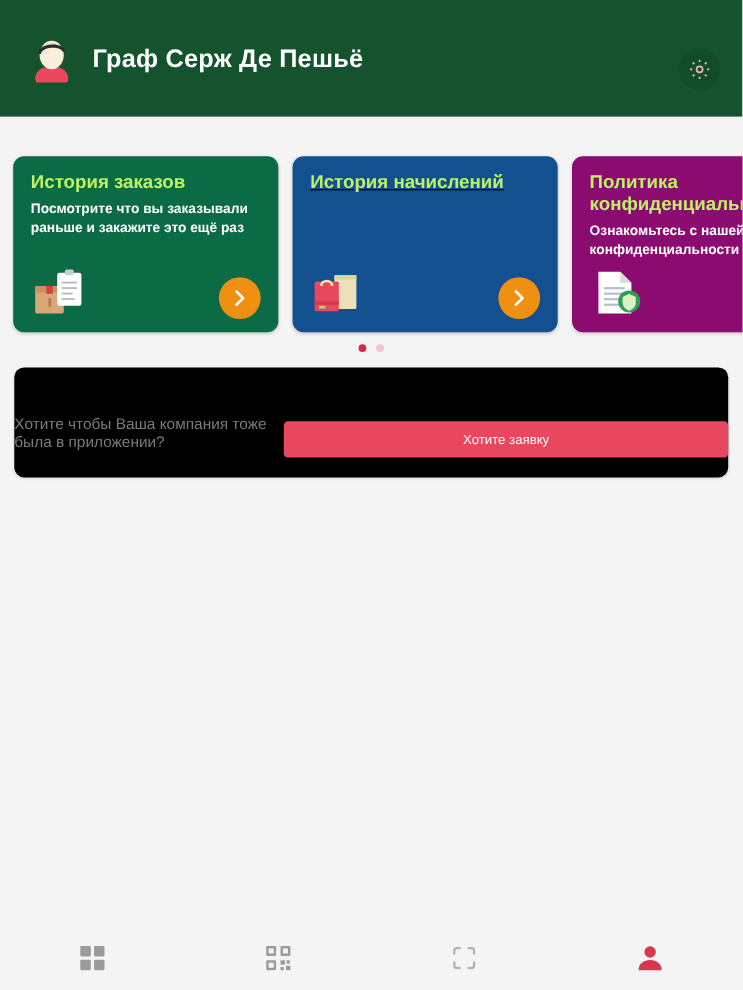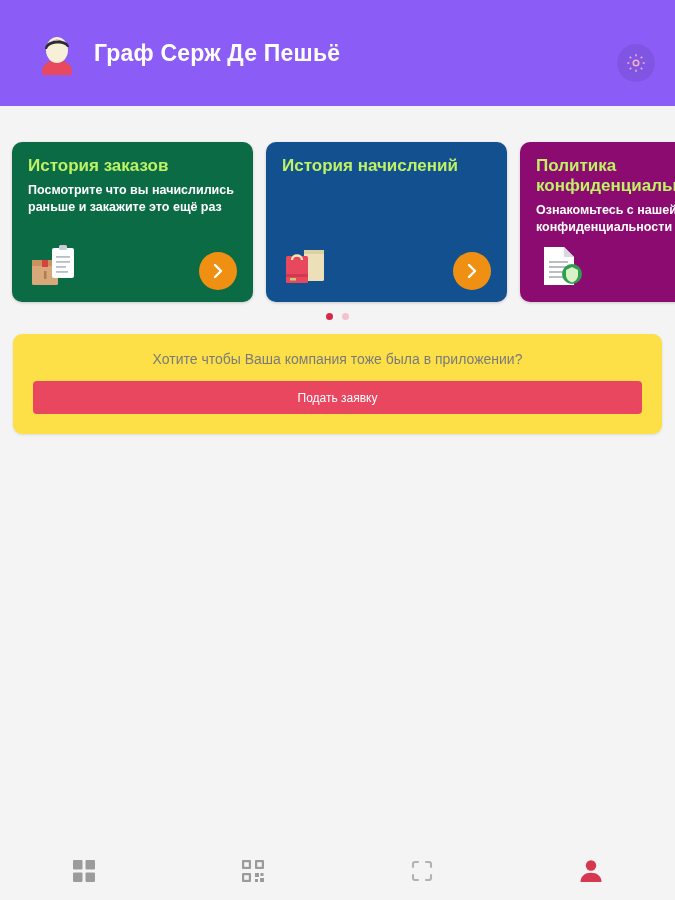--- a/index.html
+++ b/index.html
@@ -7,23 +7,23 @@
     width:675px; height:900px;
     background:#f4f4f4;
     font-family:"Liberation Sans", sans-serif;
     overflow:hidden;
   }
   #app { position:relative; width:675px; height:900px; background:#f4f4f4; }
 
   
   .header {
     position:absolute; top:0; left:0; width:675px; height:106px;
-    background:#8b5cf6;
+    background:#14532d;
     display:flex; align-items:center;
-    padding:0 36px;
+    padding:0 26px;
   }
   .avatar { width:42px; height:44px; position:relative; flex:0 0 auto; margin-right:16px; }
   .avatar svg { display:block; width:100%; height:100%; }
   .header-title {
     color:#ffffff; font-size:23px; font-weight:700; letter-spacing:.2px;
     white-space:nowrap;
   }
   .gear-btn {
     position:absolute; right:20px; top:44px;
     width:38px; height:38px; border-radius:50%;
@@ -39,21 +39,21 @@
   }
   .card {
     position:relative; flex:0 0 auto;
     width:241px; height:160px;
     border-radius:10px;
     padding:14px 16px 0 16px;
     overflow:hidden;
     box-shadow:0 1px 3px rgba(0,0,0,0.18);
   }
   .card.green  { background:#0b6b45; }
-  .card.blue   { background:#12508f; }
+  .card.blue   { background:#12508f;text-decoration:underline; }
   .card.purple { background:#8b0b70; }
   .card-title {
     color:#bef264; font-size:17px; font-weight:700; line-height:1.18;
     margin-bottom:6px;
   }
   .card-desc {
     color:#ffffff; font-size:12.5px; font-weight:700; line-height:1.35;
     width:215px;
   }
   .card-icon {
@@ -74,23 +74,23 @@
     position:absolute; top:313px; left:0; width:675px;
     display:flex; justify-content:center; gap:9px;
   }
   .dot { width:7px; height:7px; border-radius:50%; background:#f2c3cc; }
   .dot.active { background:#d6294a; }
 
   
   .promo {
     position:absolute; top:334px; left:13px;
     width:649px; height:100px;
-    background:#fde047; border-radius:9px;
+    background:#000000; border-radius:9px;
     box-shadow:0 1px 3px rgba(0,0,0,0.10);
-    display:flex; flex-direction:column; align-items:center;
+    display:flex; flex-direction:row; align-items:center;
     padding-top:17px;
   }
   .promo-text { color:#7a7a7a; font-size:14px; }
   .promo-btn {
     margin-top:14px; width:609px; height:33px;
     background:#e8475f; border:none; border-radius:4px;
     color:#ffffff; font-size:12px;
     font-family:"Liberation Sans", sans-serif;
     display:flex; align-items:center; justify-content:center;
     cursor:pointer;
@@ -128,21 +128,21 @@
         <circle cx="12" cy="12" r="3"></circle>
         <path d="M12 2.5v2.2M12 19.3v2.2M2.5 12h2.2M19.3 12h2.2M5.2 5.2l1.6 1.6M17.2 17.2l1.6 1.6M18.8 5.2l-1.6 1.6M6.8 17.2l-1.6 1.6"></path>
       </svg>
     </div>
   </div>
 
   <div class="carousel">
 
     <div class="card green">
       <div class="card-title">История заказов</div>
-      <div class="card-desc">Посмотрите что вы начислились раньше и закажите это ещё раз</div>
+      <div class="card-desc">Посмотрите что вы заказывали раньше и закажите это ещё раз</div>
       <div class="card-icon">
         <svg viewBox="0 0 52 44">
           <rect x="2" y="16" width="26" height="25" rx="1.5" fill="#d8a87b"></rect>
           <rect x="2" y="16" width="26" height="6" fill="#c9925f"></rect>
           <rect x="12" y="16" width="6" height="7" fill="#d6433f"></rect>
           <rect x="14" y="27" width="2.5" height="8" fill="#b07c4e"></rect>
           <rect x="22" y="4" width="22" height="30" rx="2" fill="#ffffff"></rect>
           <rect x="29" y="1" width="8" height="5" rx="1.5" fill="#c9ccd3"></rect>
           <rect x="26" y="12" width="14" height="1.8" fill="#b9bdc6"></rect>
           <rect x="26" y="17" width="14" height="1.8" fill="#b9bdc6"></rect>
@@ -196,21 +196,21 @@
 
   </div>
 
   <div class="dots">
     <div class="dot active"></div>
     <div class="dot"></div>
   </div>
 
   <div class="promo">
     <div class="promo-text">Хотите чтобы Ваша компания тоже была в приложении?</div>
-    <button class="promo-btn">Подать заявку</button>
+    <button class="promo-btn">Хотите заявку</button>
   </div>
 
   <div class="bottom-nav">
 
     <div class="nav-item">
       <span>
         <svg viewBox="0 0 30 30">
           <rect x="4" y="4" width="9.5" height="9.5" rx="1" fill="#9b9b9b"></rect>
           <rect x="16.5" y="4" width="9.5" height="9.5" rx="1" fill="#9b9b9b"></rect>
           <rect x="4" y="16.5" width="9.5" height="9.5" rx="1" fill="#9b9b9b"></rect>

